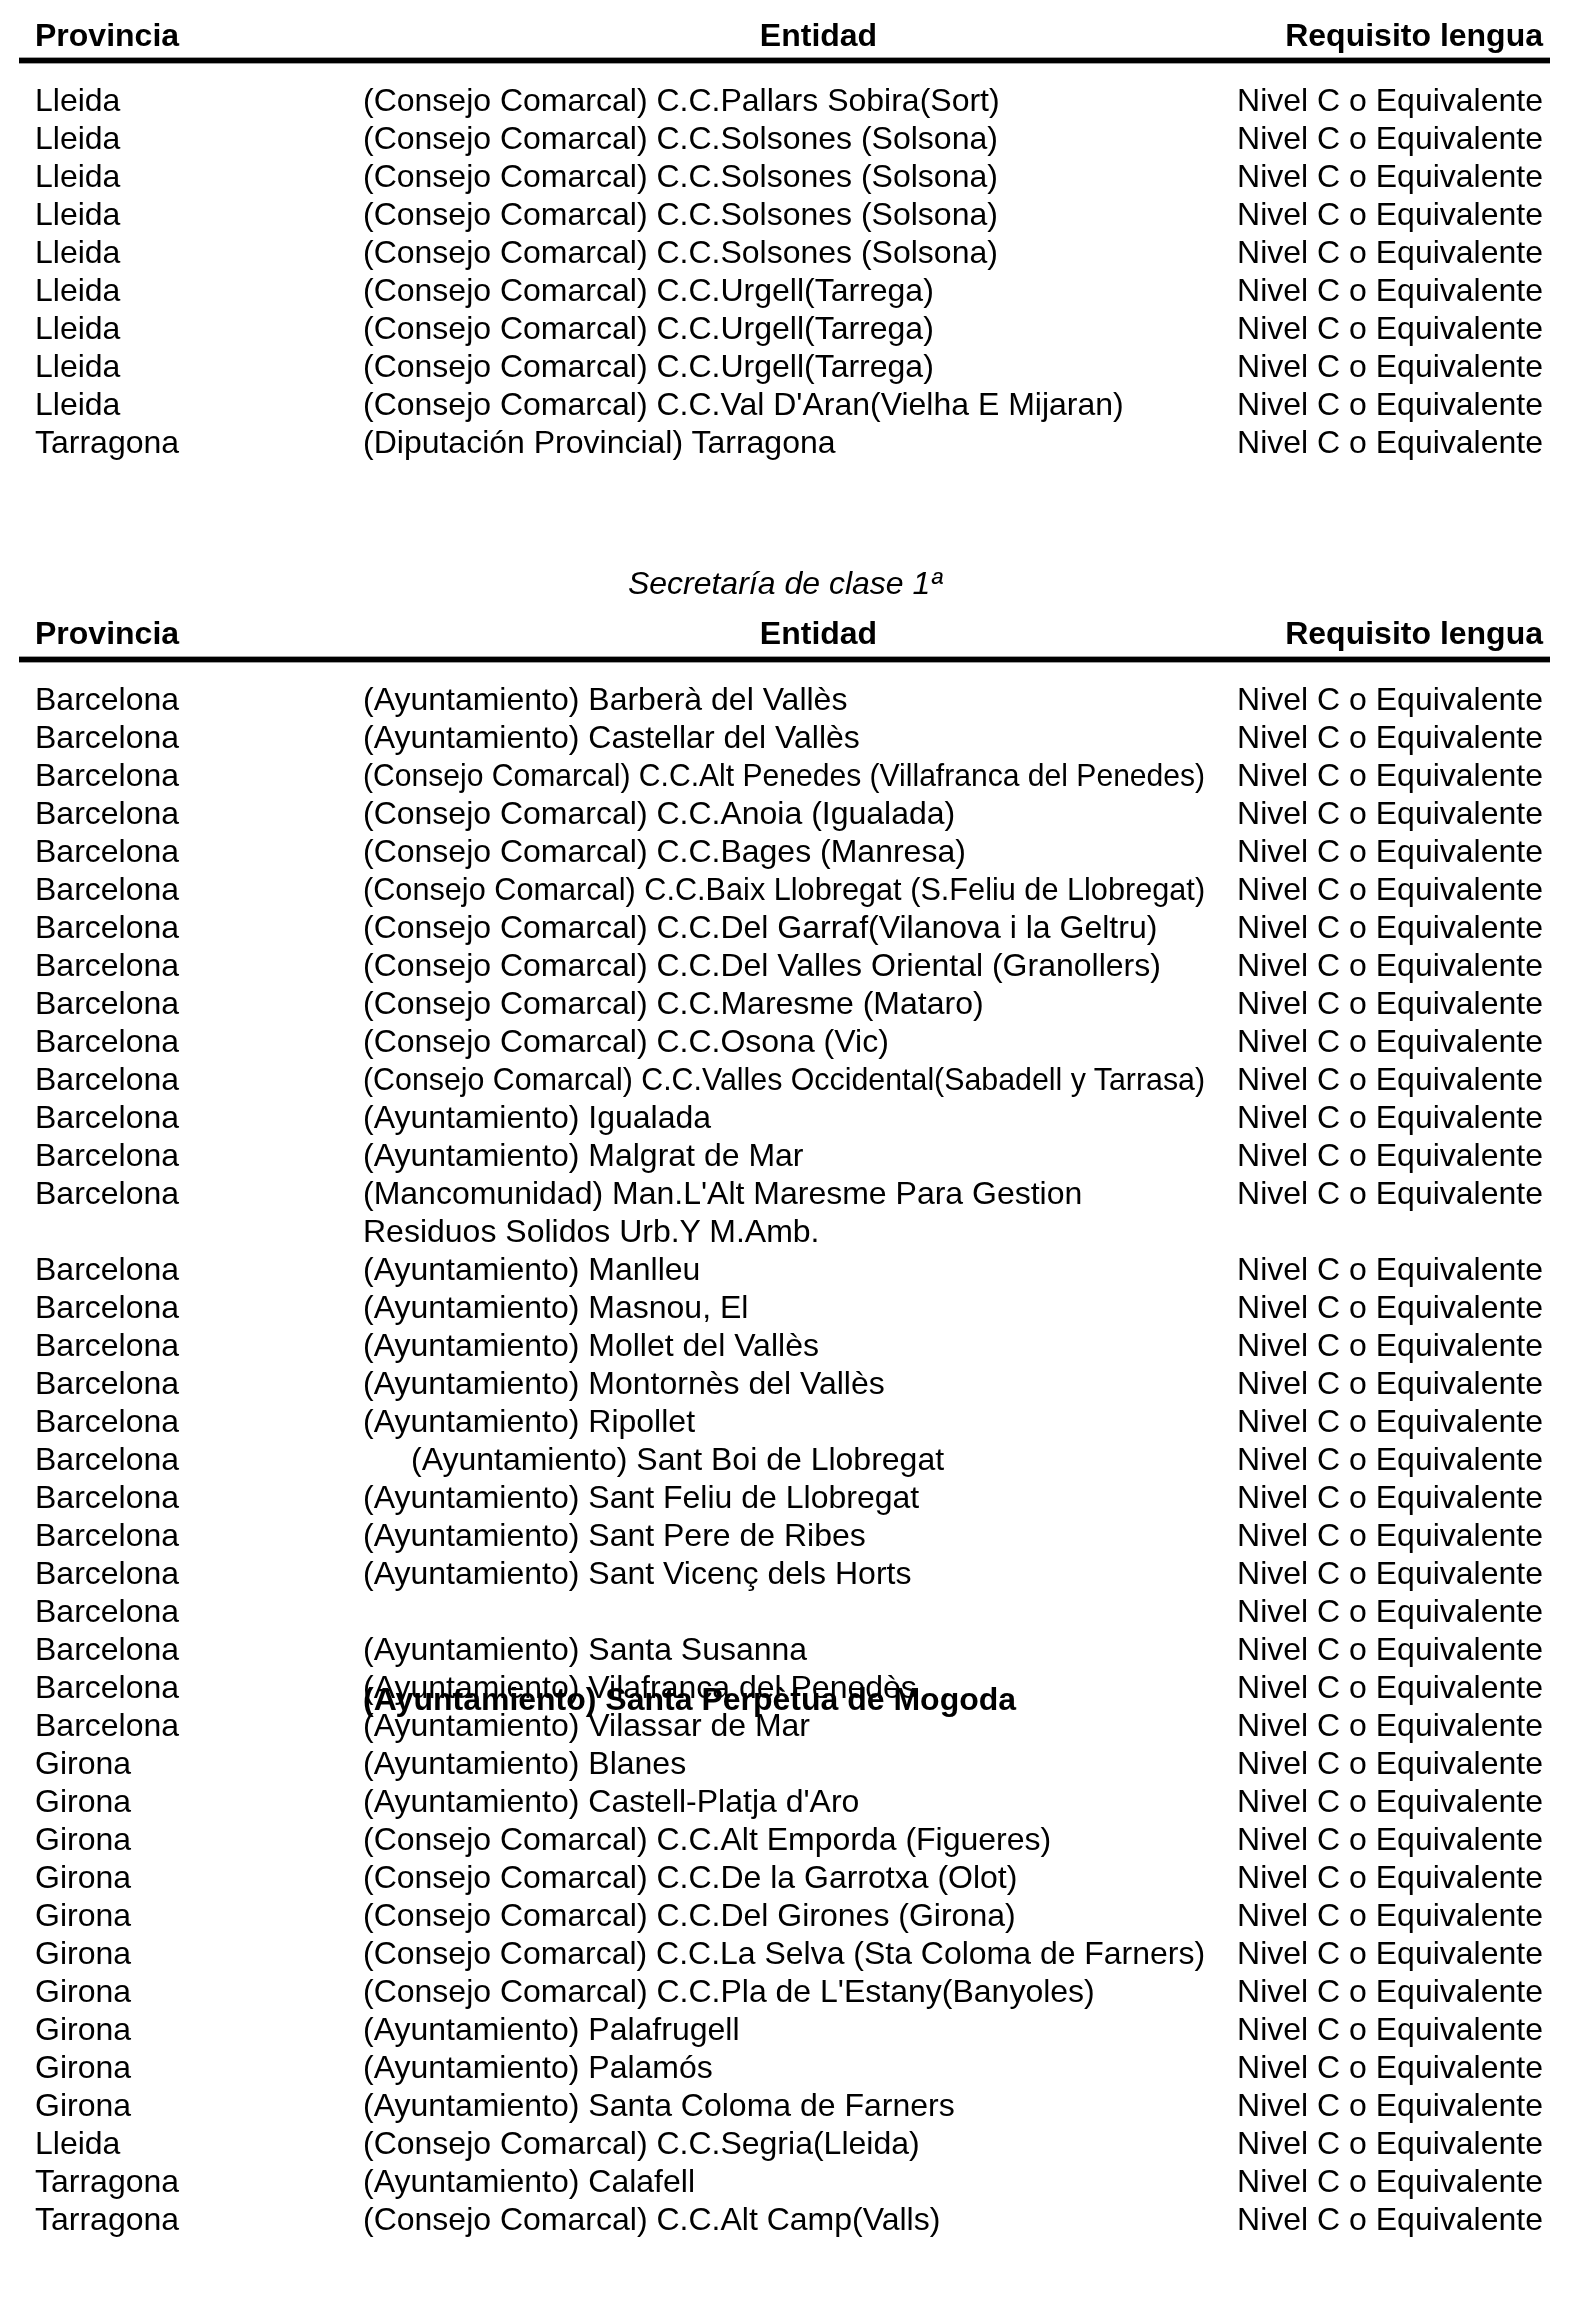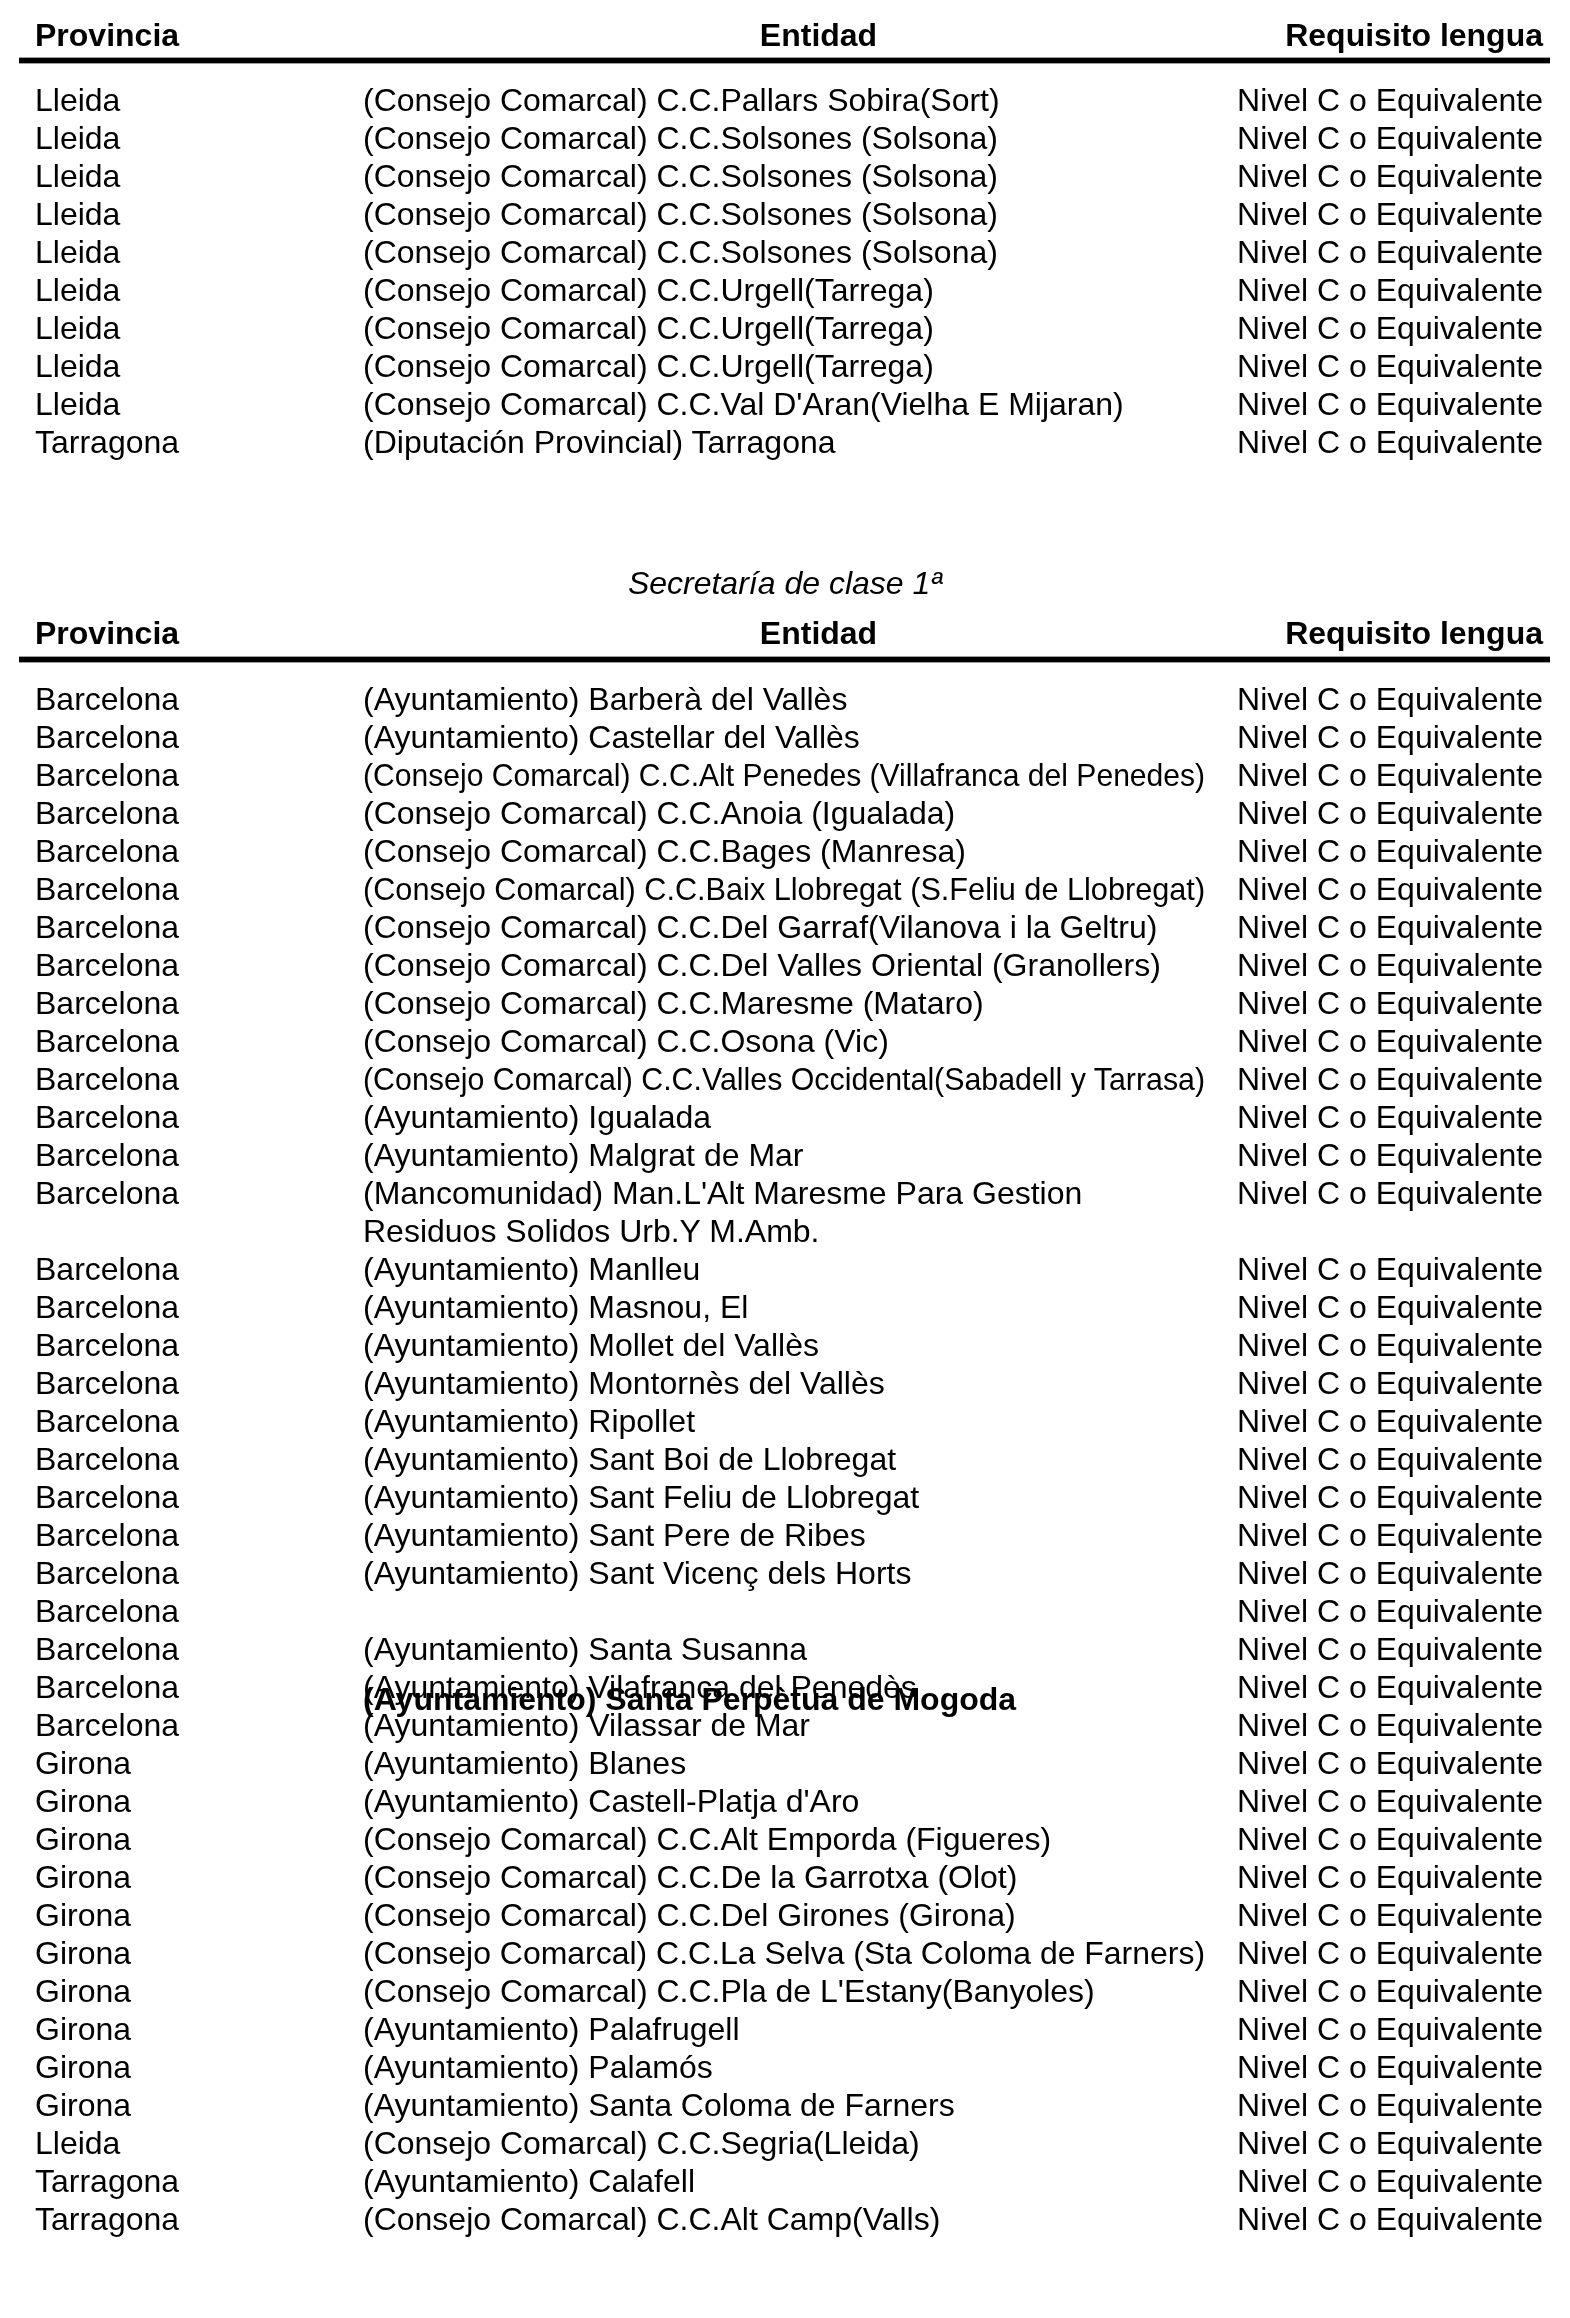--- a/index.html
+++ b/index.html
@@ -172,21 +172,21 @@
         <div class="line ent" style="top: 1367px;">(Ayuntamiento) Montornès del Vallès</div>
         <div class="line req" style="top: 1367px;">Nivel C o Equivalente</div>
       </div>
       <div>
         <div class="line prov" style="top: 1405px;">Barcelona</div>
         <div class="line ent" style="top: 1405px;">(Ayuntamiento) Ripollet</div>
         <div class="line req" style="top: 1405px;">Nivel C o Equivalente</div>
       </div>
       <div>
         <div class="line prov" style="top: 1443px;">Barcelona</div>
-        <div class="line ent" style="top: 1443px;">(Ayuntamiento) Sant Boi de Llobregat</div>
+        <div class="line ent" style="top: 1443px; margin-left: 48px;">(Ayuntamiento) Sant Boi de Llobregat</div>
         <div class="line req" style="top: 1443px;">Nivel C o Equivalente</div>
       </div>
       <div>
         <div class="line prov" style="top: 1481px;">Barcelona</div>
         <div class="line ent" style="top: 1481px;">(Ayuntamiento) Sant Feliu de Llobregat</div>
         <div class="line req" style="top: 1481px;">Nivel C o Equivalente</div>
       </div>
       <div>
         <div class="line prov" style="top: 1519px;">Barcelona</div>
         <div class="line ent" style="top: 1519px;">(Ayuntamiento) Sant Pere de Ribes</div>

